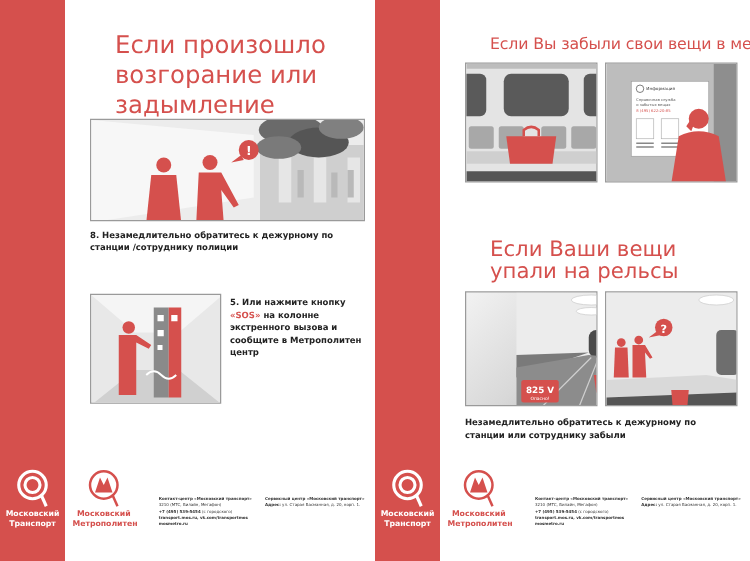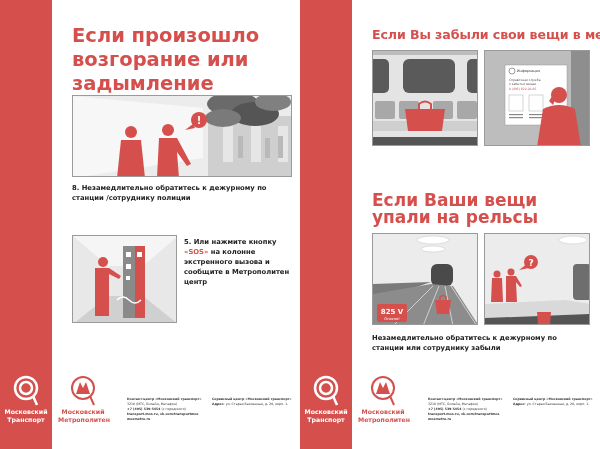--- a/index.html
+++ b/index.html
@@ -2,21 +2,21 @@
 <html><head>
 <meta charset="utf-8">
 <style>
   * { box-sizing: border-box; margin: 0; padding: 0; }
   html, body { width: 600px; height: 449px; overflow: hidden; background: #fff; }
   body { font-family: "DejaVu Sans", sans-serif; position: relative; }
   .poster { position: absolute; top: 0; height: 449px; background: #fff; }
   .poster.left { left: 0; width: 298px; }
   .poster.right { left: 300px; width: 300px; }
   .strip { position: absolute; left: 0; top: 0; width: 52px; height: 449px; background: #d5504d; }
-  .title { position: absolute; color: #d5504d; font-weight: bold; }
+  .title { position: absolute; color: #d5504d; font-weight: normal; margin-left: 20px; }
   .left .title { left: 72px; top: 24px; font-size: 19.5px; line-height: 24px; width: 220px; }
   .right .title.t1 { left: 72px; top: 27px; font-size: 12.6px; line-height: 16px; white-space: nowrap; letter-spacing: -0.1px; }
   .right .title.t2 { left: 72px; top: 192px; font-size: 17px; line-height: 17px; width: 200px; }
   .pic { position: absolute; border: 1px solid #9a9a9a; background: linear-gradient(135deg, #f2f2f2 0%, #d8d8d8 60%, #bcbcbc 100%); overflow: hidden; }
   .caption { position: absolute; font-size: 6.8px; line-height: 10px; color: #222; font-weight: bold; }
   .caption .accent { color: #d5504d; }
   .logo-mt { position: absolute; left: 0; top: 374px; width: 52px; text-align: center; color: #fff; }
   .logo-mt .name { font-size: 6.2px; line-height: 8px; font-weight: bold; margin-top: 2px; }
   .logo-metro { position: absolute; left: 58px; top: 374px; width: 50px; text-align: center; color: #d5504d; }
   .logo-metro .name { font-size: 6.2px; line-height: 8px; font-weight: bold; margin-top: 2px; }
@@ -166,21 +166,21 @@
         <circle cx="74" cy="44" r="8"></circle>
         <path d="M58,58 q16,-8 32,0 l6,38 h-44 z"></path>
         <path d="M64,50 l4,-6 3,2 -3,8 z"></path>
       </g>
     </svg>
   </div>
 
 
   <div class="title t2">Если Ваши вещи упали на рельсы</div>
 
-  <div class="pic" style="left:72px; top:233px; width:106px; height:92px;">
+  <div class="pic" style="left:72px; top:233px; width:106px; height:92px;padding-left:40px;">
     <svg width="106" height="92" viewBox="0 0 106 92">
       <rect width="106" height="92" fill="#ececec"></rect>
       <ellipse cx="60" cy="6" rx="16" ry="4" fill="#fff" stroke="#ccc" stroke-width="0.6"></ellipse>
       <ellipse cx="60" cy="15" rx="12" ry="3" fill="#fff" stroke="#ccc" stroke-width="0.6"></ellipse>
       <rect x="58" y="30" width="22" height="22" rx="6" fill="#4a4a4a"></rect>
       <polygon points="0,50 58,48 0,68" fill="#7a7a7a"></polygon>
       <polygon points="0,60 58,50 80,52 106,92 0,92" fill="#8c8c8c"></polygon>
       <g stroke="#cfcfcf" stroke-width="1">
           <line x1="60" y1="52" x2="20" y2="92"></line>
           <line x1="66" y1="52" x2="50" y2="92"></line>

